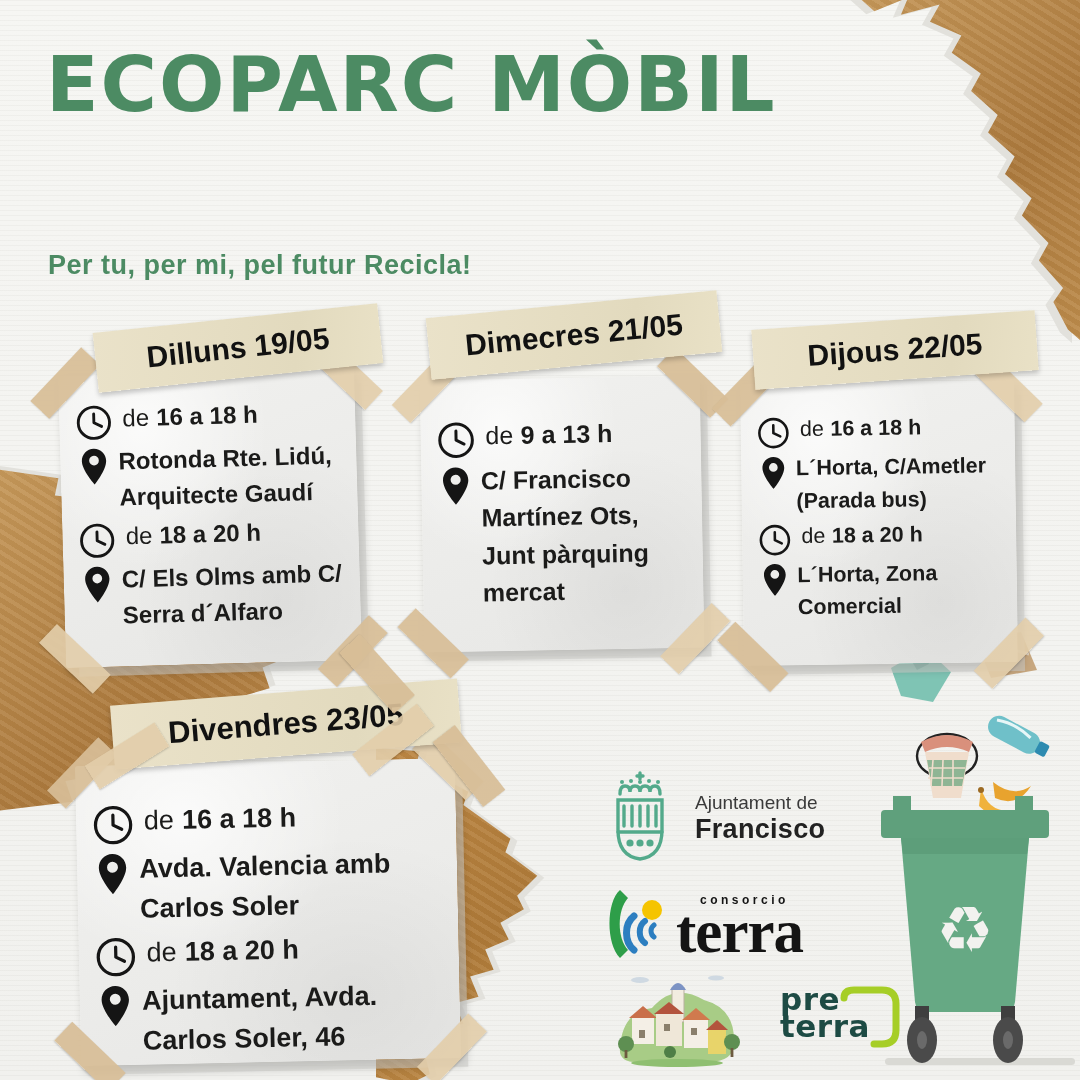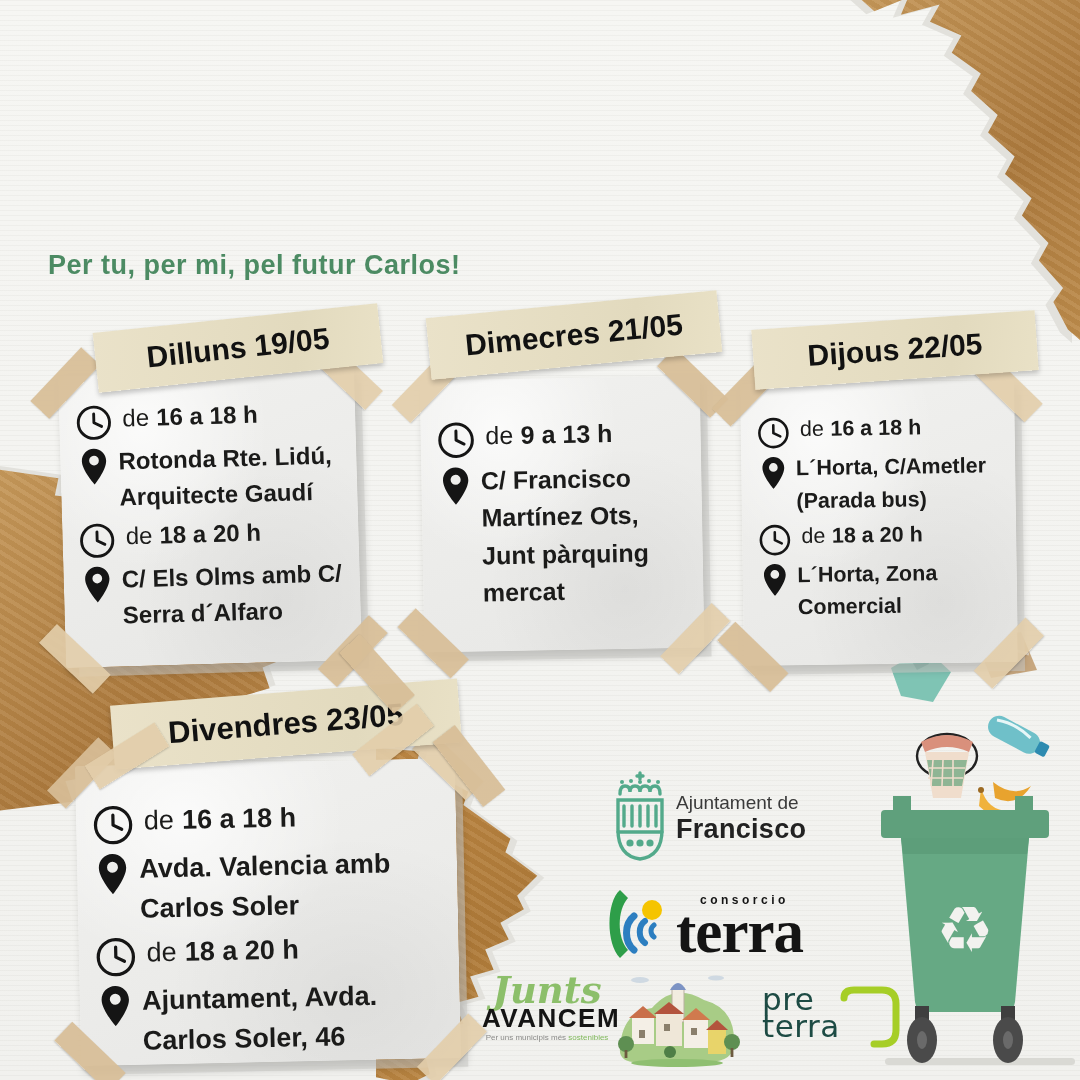--- a/index.html
+++ b/index.html
@@ -74,38 +74,38 @@
   .tape{position:absolute;background:rgba(215,189,151,.93);box-shadow:0 1px 2px rgba(0,0,0,.18);z-index:5;}
   .tape.lite{background:rgba(226,205,170,.9);}
   .card .tape{width:74px;height:26px;}
   .tape.tl{left:-30px;top:-6px;transform:rotate(-45deg);}
   .tape.tr{right:-30px;top:-6px;transform:rotate(45deg);}
   .tape.bl{left:-28px;bottom:-4px;transform:rotate(45deg);}
   .tape.br{right:-28px;bottom:-4px;transform:rotate(-45deg);}
   .tape.free{width:82px;height:28px;}
 
   
-  .logo-mutxamel{position:absolute;left:608px;top:770px;z-index:2;display:flex;align-items:center;gap:4px;}
+  .logo-mutxamel{position:absolute;left:608px;top:770px;z-index:2;display:flex;align-items:center;gap:23px;}
   .mutxamel-text .l1{font-size:19px;color:#3a3a3a;}
   .mutxamel-text .l2{font-size:27px;font-weight:700;color:#222;letter-spacing:.3px;}
 
   .logo-terra{position:absolute;left:604px;top:888px;z-index:2;display:flex;align-items:center;}
   .terra-text{margin-left:6px;}
   .terra-text .small{font-size:12px;font-weight:700;letter-spacing:3.5px;color:#141414;margin-left:24px;}
   .terra-text .main{font-family:Liberation Serif, serif;font-size:61px;font-weight:800;color:#141414;line-height:.82;letter-spacing:-1px;}
 
   .logo-junts{position:absolute;left:482px;top:974px;width:130px;text-align:center;z-index:2;}
   .junts-script{font-family:"DejaVu Serif",serif;font-style:italic;font-weight:700;font-size:37px;color:#8cbf6a;line-height:.9;}
   .junts-caps{font-weight:700;font-size:26px;color:#141414;letter-spacing:1.5px;margin-top:-4px;}
   .junts-tag{font-size:8px;color:#8a8a88;line-height:1;}
   .junts-tag .hl{color:#7fb85a;}
 
   .logo-town{position:absolute;left:612px;top:970px;z-index:2;}
   .logo-prezero{position:absolute;left:762px;top:986px;z-index:2;}
-  .prezero-text{font-family:"DejaVu Sans",sans-serif;font-weight:400;font-size:31px;line-height:.88;color:#1d4b44;letter-spacing:.5px;}
+  .prezero-text{font-family:"DejaVu Sans",sans-serif;font-weight:700;font-size:31px;line-height:.88;color:#1d4b44;letter-spacing:.5px;margin-left:18px;}
   .prezero-bracket{position:absolute;left:78px;top:0px;}
 
   
   .bin{position:absolute;left:863px;top:630px;z-index:2;}
   .ground{position:absolute;left:885px;top:1058px;width:190px;height:7px;border-radius:4px;background:#d9d9d4;z-index:1;}
 </style>
 </head>
 <body>
 
 <svg width="0" height="0" style="position:absolute">
@@ -130,22 +130,23 @@
   <div class="kraft-wrap kraft-left">
       <div class="tear"></div>
       <div class="kraft"></div>
     </div>
   <div class="kraft-wrap kraft-bot">
       <div class="tear"></div>
       <div class="kraft"></div>
     </div>
 
   <div class="title">
-  </div>
-  <div class="subtitle">Per tu, per mi, pel futur Carlos!</div>
+    <div>ECOPARC MÒBIL</div>
+  </div>
+  <div class="subtitle">Per tu, per mi, pel futur Recicla!</div>
 
   <div class="date-tape dt1">
       <span>Dilluns 19/05</span>
     </div>
   <div class="date-tape dt2">
       <span>Dimecres 21/05</span>
     </div>
   <div class="date-tape dt3">
       <span>Dijous 22/05</span>
     </div>
@@ -313,28 +314,20 @@
         <path d="M50 49 C46 46 46 40 50 37" stroke-width="5"></path>
       </g>
       <circle cx="48" cy="22" r="10" fill="#f5c400"></circle>
     </svg>
     <div class="terra-text">
       <div class="small">consorcio</div>
       <div class="main">terra</div>
     </div>
   </div>
 
-  <div class="logo-junts">
-    <div class="junts-script">Junts</div>
-    <div class="junts-caps">AVANCEM</div>
-    <div class="junts-tag">
-      <span>Per uns municipis més</span>
-      <span class="hl">sostenibles</span>
-    </div>
-  </div>
 
   <div class="logo-town">
     <svg width="130" height="100" viewBox="0 0 130 100">
       <ellipse cx="28" cy="10" rx="9" ry="3" fill="#cfd9e2"></ellipse>
       <ellipse cx="104" cy="8" rx="8" ry="2.6" fill="#cfd9e2"></ellipse>
       <path d="M8 78 Q10 42 40 38 Q62 12 92 30 Q122 38 122 70 Q124 92 96 92 L30 92 Q6 94 8 78 Z" fill="#a8cc86"></path>
       <rect x="60" y="18" width="12" height="34" fill="#f2ece0" stroke="#b9b0a0" stroke-width="1"></rect>
       <path d="M58 20 Q66 6 74 20 Z" fill="#7c93c4"></path>
       <rect x="20" y="48" width="22" height="26" fill="#f4efe6"></rect>
       <path d="M17 48 L31 36 L45 48 Z" fill="#c96f4a"></path>

